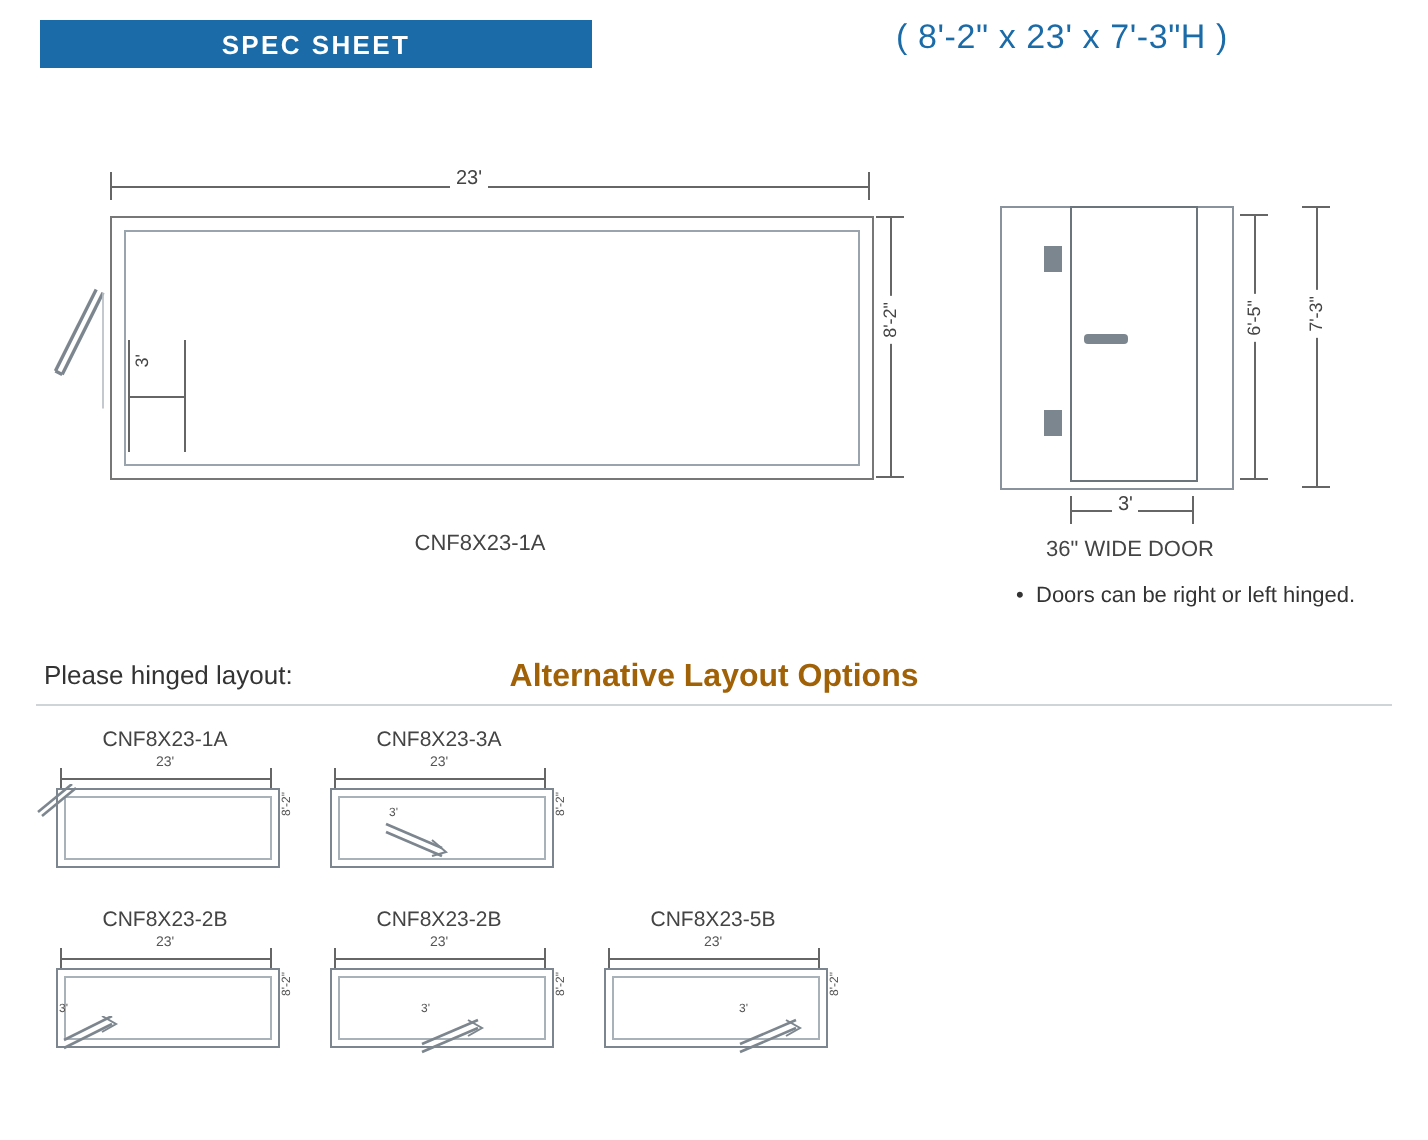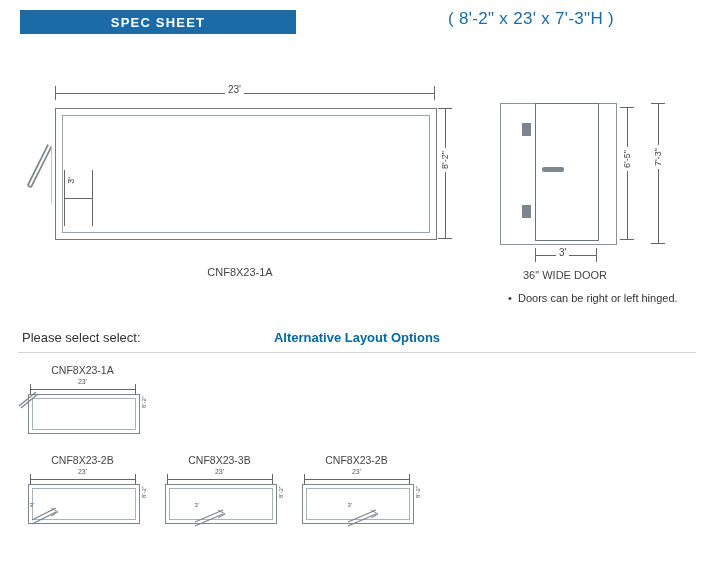--- a/index.html
+++ b/index.html
@@ -65,21 +65,21 @@
     background:#fff;padding:3px 0;
   }
   .note-row{
     position:absolute;left:484px;top:292px;width:230px;
     font-size:11px;color:#333;margin-left:24px;
   }
   .bullet{display:inline-block;width:10px;color:#333;}
 
   
   .select-label{position:absolute;left:22px;top:330px;font-size:13px;color:#333;}
-  .alt-label{position:absolute;left:0;right:0;top:330px;text-align:center;font-size:13px;color:#0369a1;font-weight:bold;}
+  .alt-label{position:absolute;left:0;right:0;top:330px;text-align:center;font-size:16px;color:#a16207;font-weight:bold;}
   .band-rule{position:absolute;left:18px;right:18px;top:352px;height:1px;background:#cfd4d8;}
 
   
   .grid{position:absolute;left:14px;top:360px;width:686px;}
   .grid-row{display:flex;}
   .cell{width:137px;box-sizing:border-box;padding:4px 4px 0 4px;text-align:center;}
   .cell-title{font-size:10.5px;color:#444;margin-bottom:6px;}
   .mini{position:relative;width:126px;height:54px;margin:0 auto;}
   .mini-dim{position:absolute;left:10px;top:0;width:106px;height:9px;}
   .mini-dimtext{position:absolute;top:-4px;left:50%;transform:translateX(-50%);
@@ -171,21 +171,21 @@
     <div class="vtext" style="left:173px;top:50px;">7'-3"</div>
   </div>
 
   <div class="caption" style="left:10px;top:174px;width:150px;">36" WIDE DOOR</div>
 </div>
 
 <div class="note-row">
   <span class="bullet">•</span><span>Doors can be right or left hinged.</span>
 </div>
 
-<div class="select-label">Please select select:</div>
+<div class="select-label">Please hinged layout:</div>
 <div class="alt-label">Alternative Layout Options</div>
 <div class="band-rule"></div>
 
 <div class="grid">
 
   <div class="grid-row">
 
     <div class="cell">
       <div class="cell-title">CNF8X23-1A</div>
       <div class="mini">
@@ -200,20 +200,41 @@
           </div>
         <div class="mini-rtext">8'-2"</div>
         <svg class="mini-swing" style="left:-2px;top:10px;" width="26" height="22" viewBox="0 0 26 22">
             <path d="M20 2 L3 16" stroke="#7d868e" stroke-width="1.3" fill="none"></path>
             <path d="M18 0 L1 14" stroke="#7d868e" stroke-width="1.3" fill="none"></path>
           </svg>
       </div>
     </div>
 
 
+    <div class="cell">
+      <div class="cell-title">CNF8X23-3A</div>
+      <div class="mini">
+        <div class="mini-dim">
+            <div class="hline" style="left:0;top:7px;width:106px;"></div>
+            <div class="vline" style="left:0;top:2px;height:10px;"></div>
+            <div class="vline" style="left:105px;top:2px;height:10px;"></div>
+            <div class="mini-dimtext">23'</div>
+          </div>
+        <div class="mini-box">
+            <div class="mini-inner"></div>
+          </div>
+        <div class="mini-rtext">8'-2"</div>
+        <svg class="mini-swing" style="left:34px;top:28px;" width="40" height="22" viewBox="0 0 40 22">
+            <path d="M2 2 L30 14" stroke="#7d868e" stroke-width="1.3" fill="none"></path>
+            <path d="M2 6 L30 18" stroke="#7d868e" stroke-width="1.3" fill="none"></path>
+            <path d="M25 10 L32 16 L25 18" stroke="#7d868e" stroke-width="1" fill="none"></path>
+          </svg>
+        <div style="position:absolute;left:38px;top:22px;font-size:6px;color:#555;">3'</div>
+      </div>
+    </div>
 
 
 
   </div>
 
   <div class="grid-row" style="margin-top:14px;">
 
 
     <div class="cell">
       <div class="cell-title">CNF8X23-2B</div>
@@ -230,41 +251,20 @@
         <div class="mini-rtext">8'-2"</div>
         <svg class="mini-swing" style="left:10px;top:36px;" width="34" height="20" viewBox="0 0 34 20">
             <path d="M2 16 L26 4" stroke="#7d868e" stroke-width="1.3" fill="none"></path>
             <path d="M2 12 L26 0" stroke="#7d868e" stroke-width="1.3" fill="none"></path>
             <path d="M21 0 L28 4 L21 8" stroke="#7d868e" stroke-width="1" fill="none"></path>
           </svg>
         <div style="position:absolute;left:10px;top:30px;font-size:6px;color:#555;">3'</div>
       </div>
     </div>
 
-    <div class="cell">
-      <div class="cell-title">CNF8X23-3B</div>
-      <div class="mini">
-        <div class="mini-dim">
-            <div class="hline" style="left:0;top:7px;width:106px;"></div>
-            <div class="vline" style="left:0;top:2px;height:10px;"></div>
-            <div class="vline" style="left:105px;top:2px;height:10px;"></div>
-            <div class="mini-dimtext">23'</div>
-          </div>
-        <div class="mini-box">
-            <div class="mini-inner"></div>
-          </div>
-        <div class="mini-rtext">8'-2"</div>
-        <svg class="mini-swing" style="left:36px;top:36px;" width="40" height="22" viewBox="0 0 40 22">
-            <path d="M2 18 L30 6" stroke="#7d868e" stroke-width="1.3" fill="none"></path>
-            <path d="M2 14 L30 2" stroke="#7d868e" stroke-width="1.3" fill="none"></path>
-            <path d="M25 2 L32 6 L25 10" stroke="#7d868e" stroke-width="1" fill="none"></path>
-          </svg>
-        <div style="position:absolute;left:38px;top:30px;font-size:6px;color:#555;">3'</div>
-      </div>
-    </div>
 
     <div class="cell">
       <div class="cell-title">CNF8X23-2B</div>
       <div class="mini">
         <div class="mini-dim">
             <div class="hline" style="left:0;top:7px;width:106px;"></div>
             <div class="vline" style="left:0;top:2px;height:10px;"></div>
             <div class="vline" style="left:105px;top:2px;height:10px;"></div>
             <div class="mini-dimtext">23'</div>
           </div>
@@ -274,15 +274,36 @@
         <div class="mini-rtext">8'-2"</div>
         <svg class="mini-swing" style="left:52px;top:36px;" width="40" height="22" viewBox="0 0 40 22">
             <path d="M2 18 L30 6" stroke="#7d868e" stroke-width="1.3" fill="none"></path>
             <path d="M2 14 L30 2" stroke="#7d868e" stroke-width="1.3" fill="none"></path>
             <path d="M25 2 L32 6 L25 10" stroke="#7d868e" stroke-width="1" fill="none"></path>
           </svg>
         <div style="position:absolute;left:54px;top:30px;font-size:6px;color:#555;">3'</div>
       </div>
     </div>
 
+    <div class="cell">
+      <div class="cell-title">CNF8X23-5B</div>
+      <div class="mini">
+        <div class="mini-dim">
+            <div class="hline" style="left:0;top:7px;width:106px;"></div>
+            <div class="vline" style="left:0;top:2px;height:10px;"></div>
+            <div class="vline" style="left:105px;top:2px;height:10px;"></div>
+            <div class="mini-dimtext">23'</div>
+          </div>
+        <div class="mini-box">
+            <div class="mini-inner"></div>
+          </div>
+        <div class="mini-rtext">8'-2"</div>
+        <svg class="mini-swing" style="left:74px;top:36px;" width="40" height="22" viewBox="0 0 40 22">
+            <path d="M2 18 L30 6" stroke="#7d868e" stroke-width="1.3" fill="none"></path>
+            <path d="M2 14 L30 2" stroke="#7d868e" stroke-width="1.3" fill="none"></path>
+            <path d="M25 2 L32 6 L25 10" stroke="#7d868e" stroke-width="1" fill="none"></path>
+          </svg>
+        <div style="position:absolute;left:76px;top:30px;font-size:6px;color:#555;">3'</div>
+      </div>
+    </div>
 
   </div>
 </div>
 
 </body></html>

